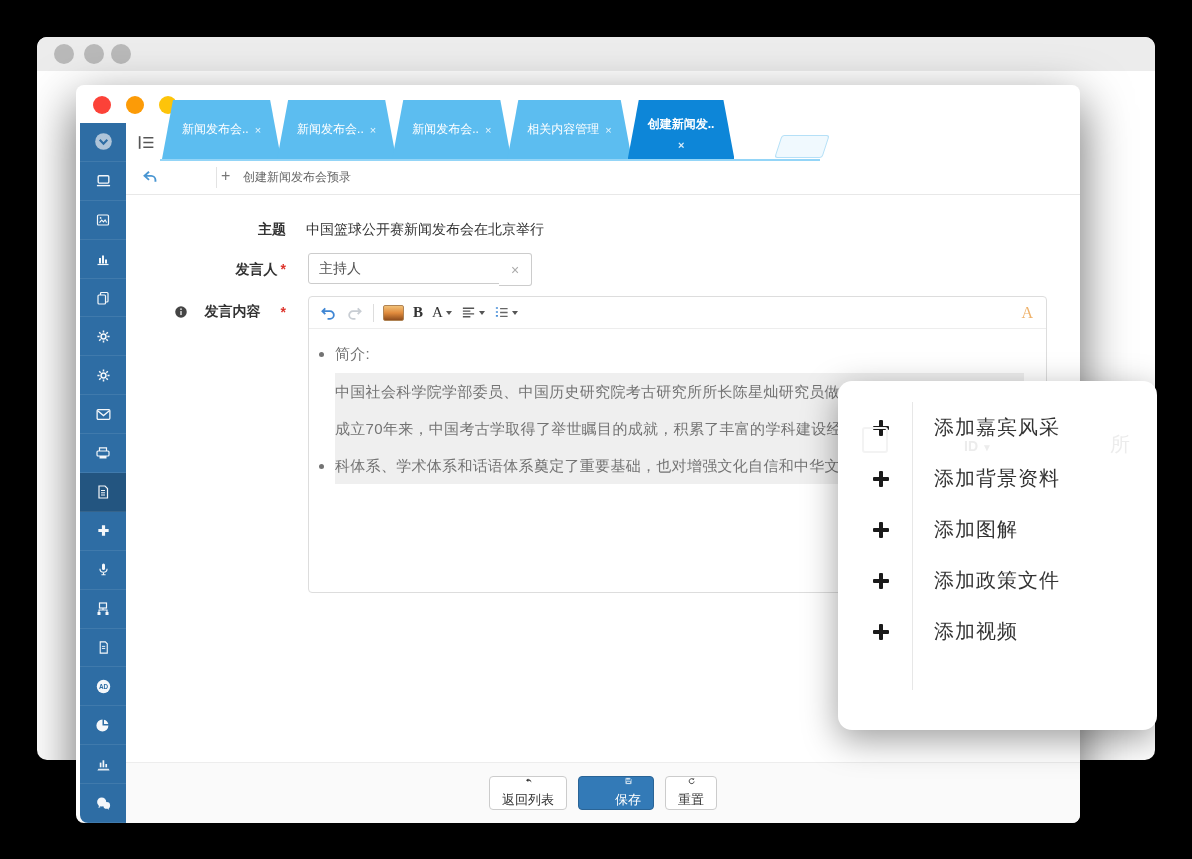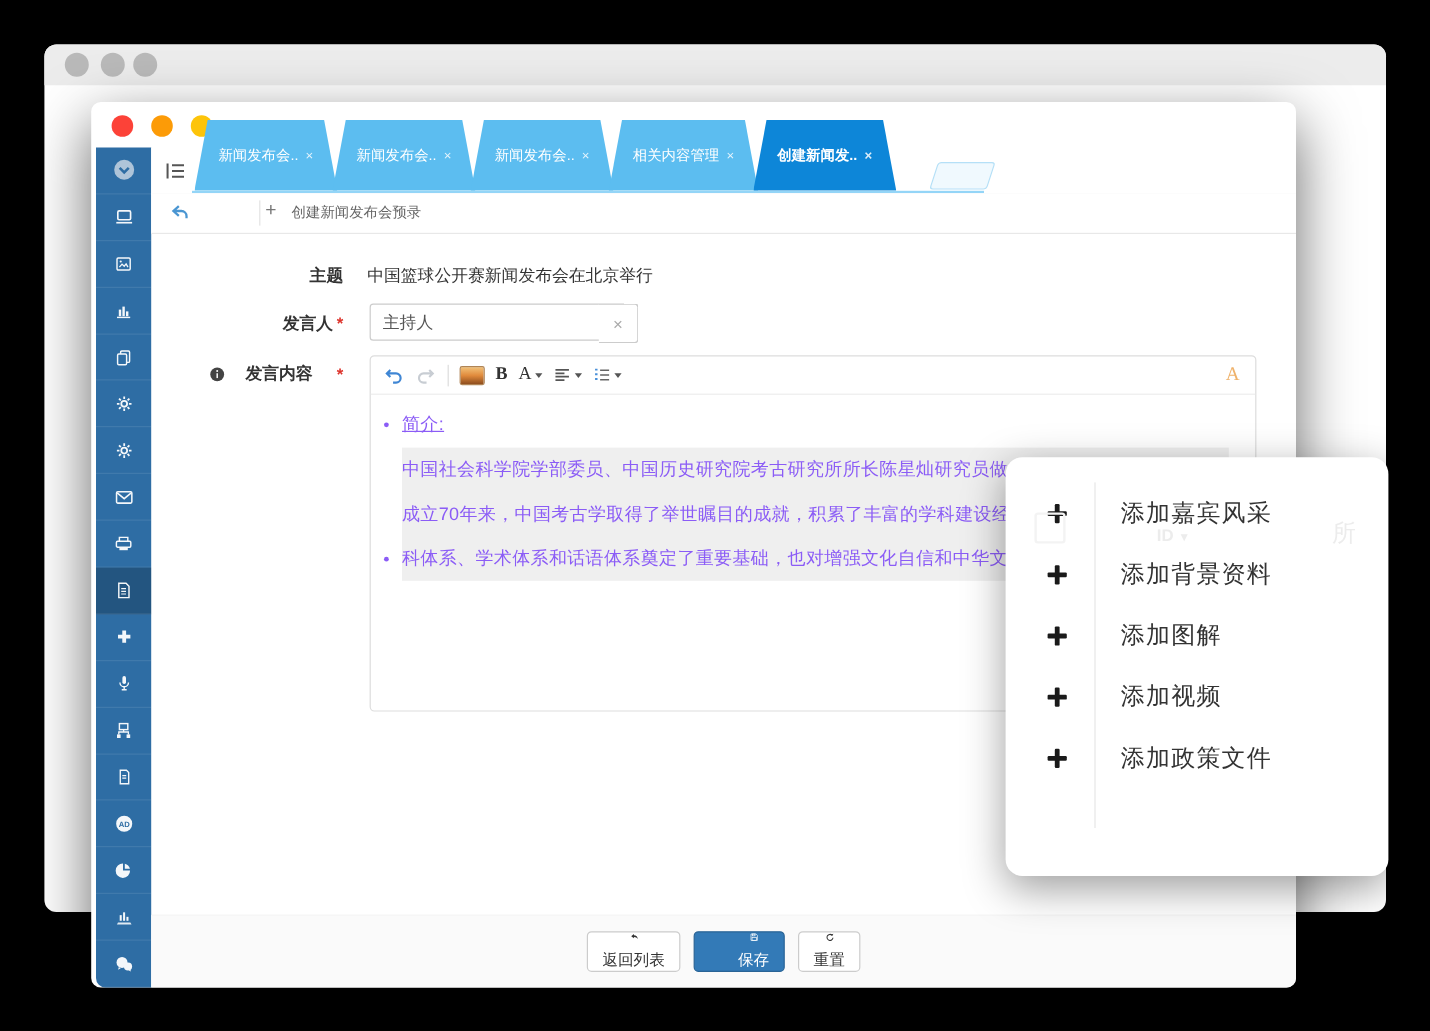--- a/index.html
+++ b/index.html
@@ -25,21 +25,21 @@
   .sbi.active{background:rgba(0,0,0,.22);}
   .sbi svg{opacity:.95;}
 
   
   #tabstrip{left:50px;top:38px;right:0;height:38px;background:#fff;border-bottom:1px solid #ededed;}
   #tabs{left:36px;top:5px;height:31px;display:flex;align-items:flex-end;}
   .tab{height:27px;display:flex;align-items:center;gap:6px;padding:16px 20px;margin-right:-4px;
     background:#5cbdf0;color:#fff;font-size:12px;white-space:nowrap;
     clip-path:polygon(11px 0,calc(100% - 11px) 0,100% 100%,0 100%);}
   .tab .x{font-size:11px;opacity:.85;}
-  .tab.active{background:#0d86d8;font-weight:bold;}
+  .tab.active{background:#0d86d8;font-weight:bold;flex-direction:column;}
   .tab-underline{left:34px;top:36px;width:660px;height:2px;background:#94d5f7;}
   .tab-stub{left:652px;top:12px;width:46px;height:21px;background:#f0f9fe;border:1px solid #b5e0f7;
     border-radius:3px;transform:skewX(-18deg);}
   .tbicon{top:45px;width:22px;height:22px;}
   #avatar{width:26px;height:26px;border-radius:50%;background:#6abf69;color:#fff;font-size:12px;
     display:flex;align-items:center;justify-content:center;}
 
   
   #crumbbar{left:50px;top:76px;right:0;height:33px;background:#fff;border-bottom:1px solid #e8e8e8;}
   #crumbbar .divider{left:90px;top:6px;width:1px;height:21px;background:#e3e3e3;}
@@ -61,21 +61,21 @@
     padding:0 10px;gap:9px;}
   .tsep{width:1px;height:18px;background:#ddd;}
   .tbtn{display:flex;align-items:center;gap:3px;color:#333;font-size:14px;}
   .bold-b{font-weight:bold;font-size:15px;font-family:"Liberation Serif","DejaVu Serif",serif;}
   .caret{width:0;height:0;border-left:3.5px solid transparent;border-right:3.5px solid transparent;
     border-top:4px solid #555;}
   .imgthumb{width:19px;height:14px;border:1px solid #b08455;border-radius:2px;
     background:linear-gradient(180deg,#f2c178 0%,#e08a3c 50%,#8f4e1e 100%);}
   #ed-brand{right:13px;top:7px;color:#efb26b;font-size:16px;font-family:"Liberation Serif","DejaVu Serif",serif;}
   #ed-body{left:0;top:31px;right:0;bottom:0;padding:14px 0 0 6px;overflow:hidden;}
-  #ed-body ul{margin:0;padding-left:20px;color:#8b5cf6;text-decoration:underline;}
+  #ed-body ul{margin:0;padding-left:20px;color:#737373;}
   #ed-body li{font-size:15px;line-height:24px;letter-spacing:.3px;}
   #ed-body li + li{margin-top:7px;}
   .hl{display:inline-block;background:#efefef;}
   .hl div{white-space:nowrap;line-height:37px;}
 
   
   #footer{left:50px;top:677px;right:0;bottom:0;background:#fafafa;border-top:1px solid #ededed;
     display:flex;align-items:center;justify-content:center;gap:11px;border-radius:0 0 8px 0;}
   .btn{height:32px;display:flex;align-items:center;gap:6px;padding:0 12px;border:1px solid #ccc;
     border-radius:4px;background:#fff;color:#333;font-size:13px;flex-direction:column;}
@@ -407,24 +407,24 @@
           <rect x="8" y="2" width="4" height="16" rx="1" fill="#1a1a1a"></rect>
           <rect x="2" y="8" width="16" height="4" rx="1" fill="#1a1a1a"></rect>
         </svg>
       <span class="lbl">添加图解</span>
     </div>
     <div class="pop-item">
       <svg width="20" height="20" viewBox="0 0 20 20">
           <rect x="8" y="2" width="4" height="16" rx="1" fill="#1a1a1a"></rect>
           <rect x="2" y="8" width="16" height="4" rx="1" fill="#1a1a1a"></rect>
         </svg>
-      <span class="lbl">添加视频</span>
+      <span class="lbl">添加政策文件</span>
     </div>
     <div class="pop-item">
       <svg width="20" height="20" viewBox="0 0 20 20">
           <rect x="8" y="2" width="4" height="16" rx="1" fill="#1a1a1a"></rect>
           <rect x="2" y="8" width="16" height="4" rx="1" fill="#1a1a1a"></rect>
         </svg>
-      <span class="lbl">添加政策文件</span>
+      <span class="lbl">添加视频</span>
     </div>
   </div>
 
 </div>
 
 </body></html>

